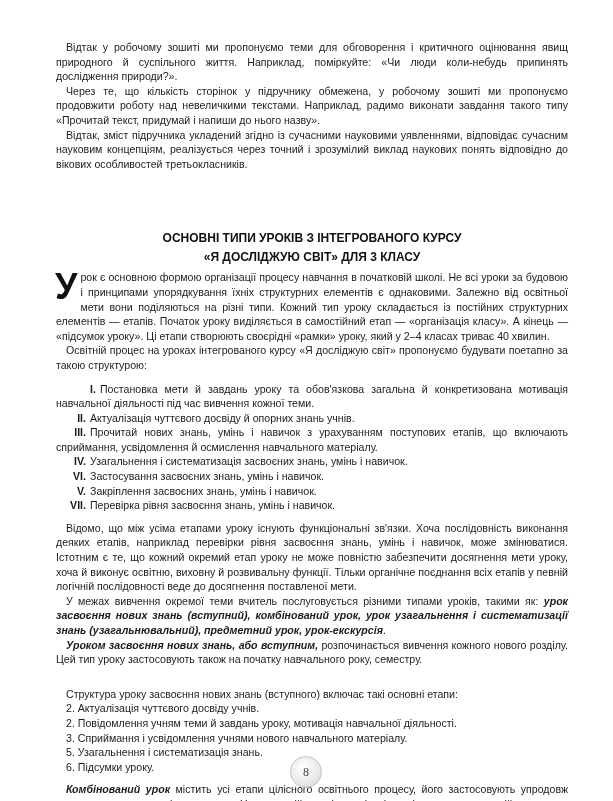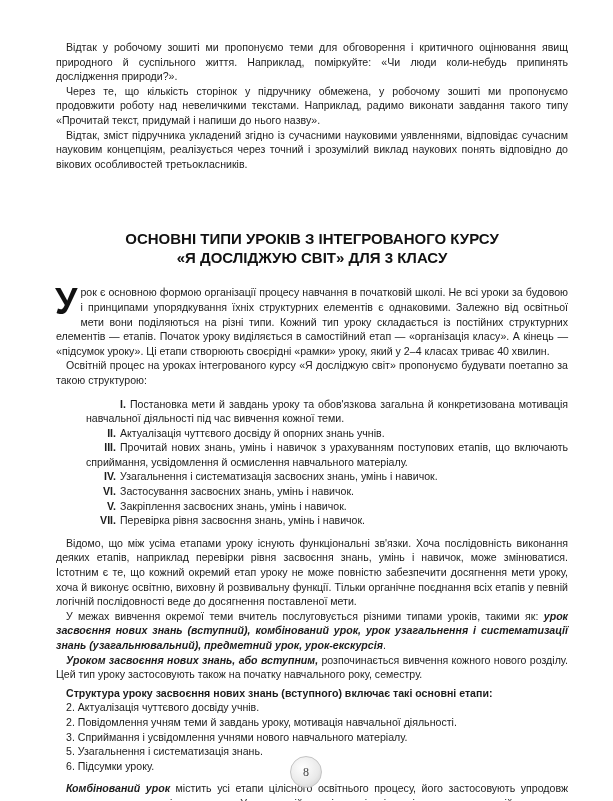--- a/index.html
+++ b/index.html
@@ -1,29 +1,29 @@
 <!DOCTYPE html>
 <html><head>
   <meta charset="utf-8">
   <style>
     html, body { margin: 0; padding: 0; background: #ffffff; }
     body { width: 613px; height: 801px; position: relative; overflow: hidden;
       font-family: "Liberation Sans", sans-serif; color: #1c1c1c; font-size: 10.6px; line-height: 14.6px; }
     .page { position: absolute; left: 56px; top: 40px; width: 512px; }
     p { margin: 0; text-align: justify; }
     .ind { text-indent: 10px; }
-    .h { text-align: center; font-weight: bold; font-size: 15px; line-height: 19px; margin-top: 58px; margin-bottom: 18px; color: #111; }
+    .h { text-align: center; font-weight: bold; font-size: 12px; line-height: 19px; margin-top: 58px; margin-bottom: 3px; color: #111; }
     .drop { float: left; font-size: 36px; line-height: 30px; font-weight: bold; margin: 0 3px 0 -1px; padding-top: 2px; color: #111; }
-    .roman { margin-top: 9px; margin-left: 30px; }
+    .roman { margin-top: 9px; }
     .roman .ri { text-indent: 0; }
     .rn { font-weight: bold; display: inline-block; text-align: right; width: 30px; margin-right: 4px; }
     .gap { height: 8px; }
     .bi { font-weight: bold; font-style: italic; }
     .b { font-weight: normal; }
-    .struct-h { font-weight: bold; padding-left: 10px; margin-top: 4px; }
+    .struct-h { font-weight: normal; padding-left: 10px; margin-top: 20px; }
     .num { padding-left: 10px; }
     .pagenum { position: absolute; left: 290px; top: 756px; width: 30px; height: 30px; border-radius: 50%;
       background: radial-gradient(circle at 40% 35%, #ffffff 0%, #e9e9e9 60%, #c8c8c8 100%);
       border: 1px solid #c4c4c4; text-align: center; line-height: 30px; font-family: "Liberation Serif", serif; font-size: 12px; color: #444; }
   </style>
 </head>
 <body>
 
 <div class="page">
   <p class="ind">Відтак у робочому зошиті ми пропонуємо теми для обговорення і критичного оцінювання явищ природного й суспільного життя. Наприклад, поміркуйте: «Чи люди коли-небудь припинять дослідження природи?».</p>

